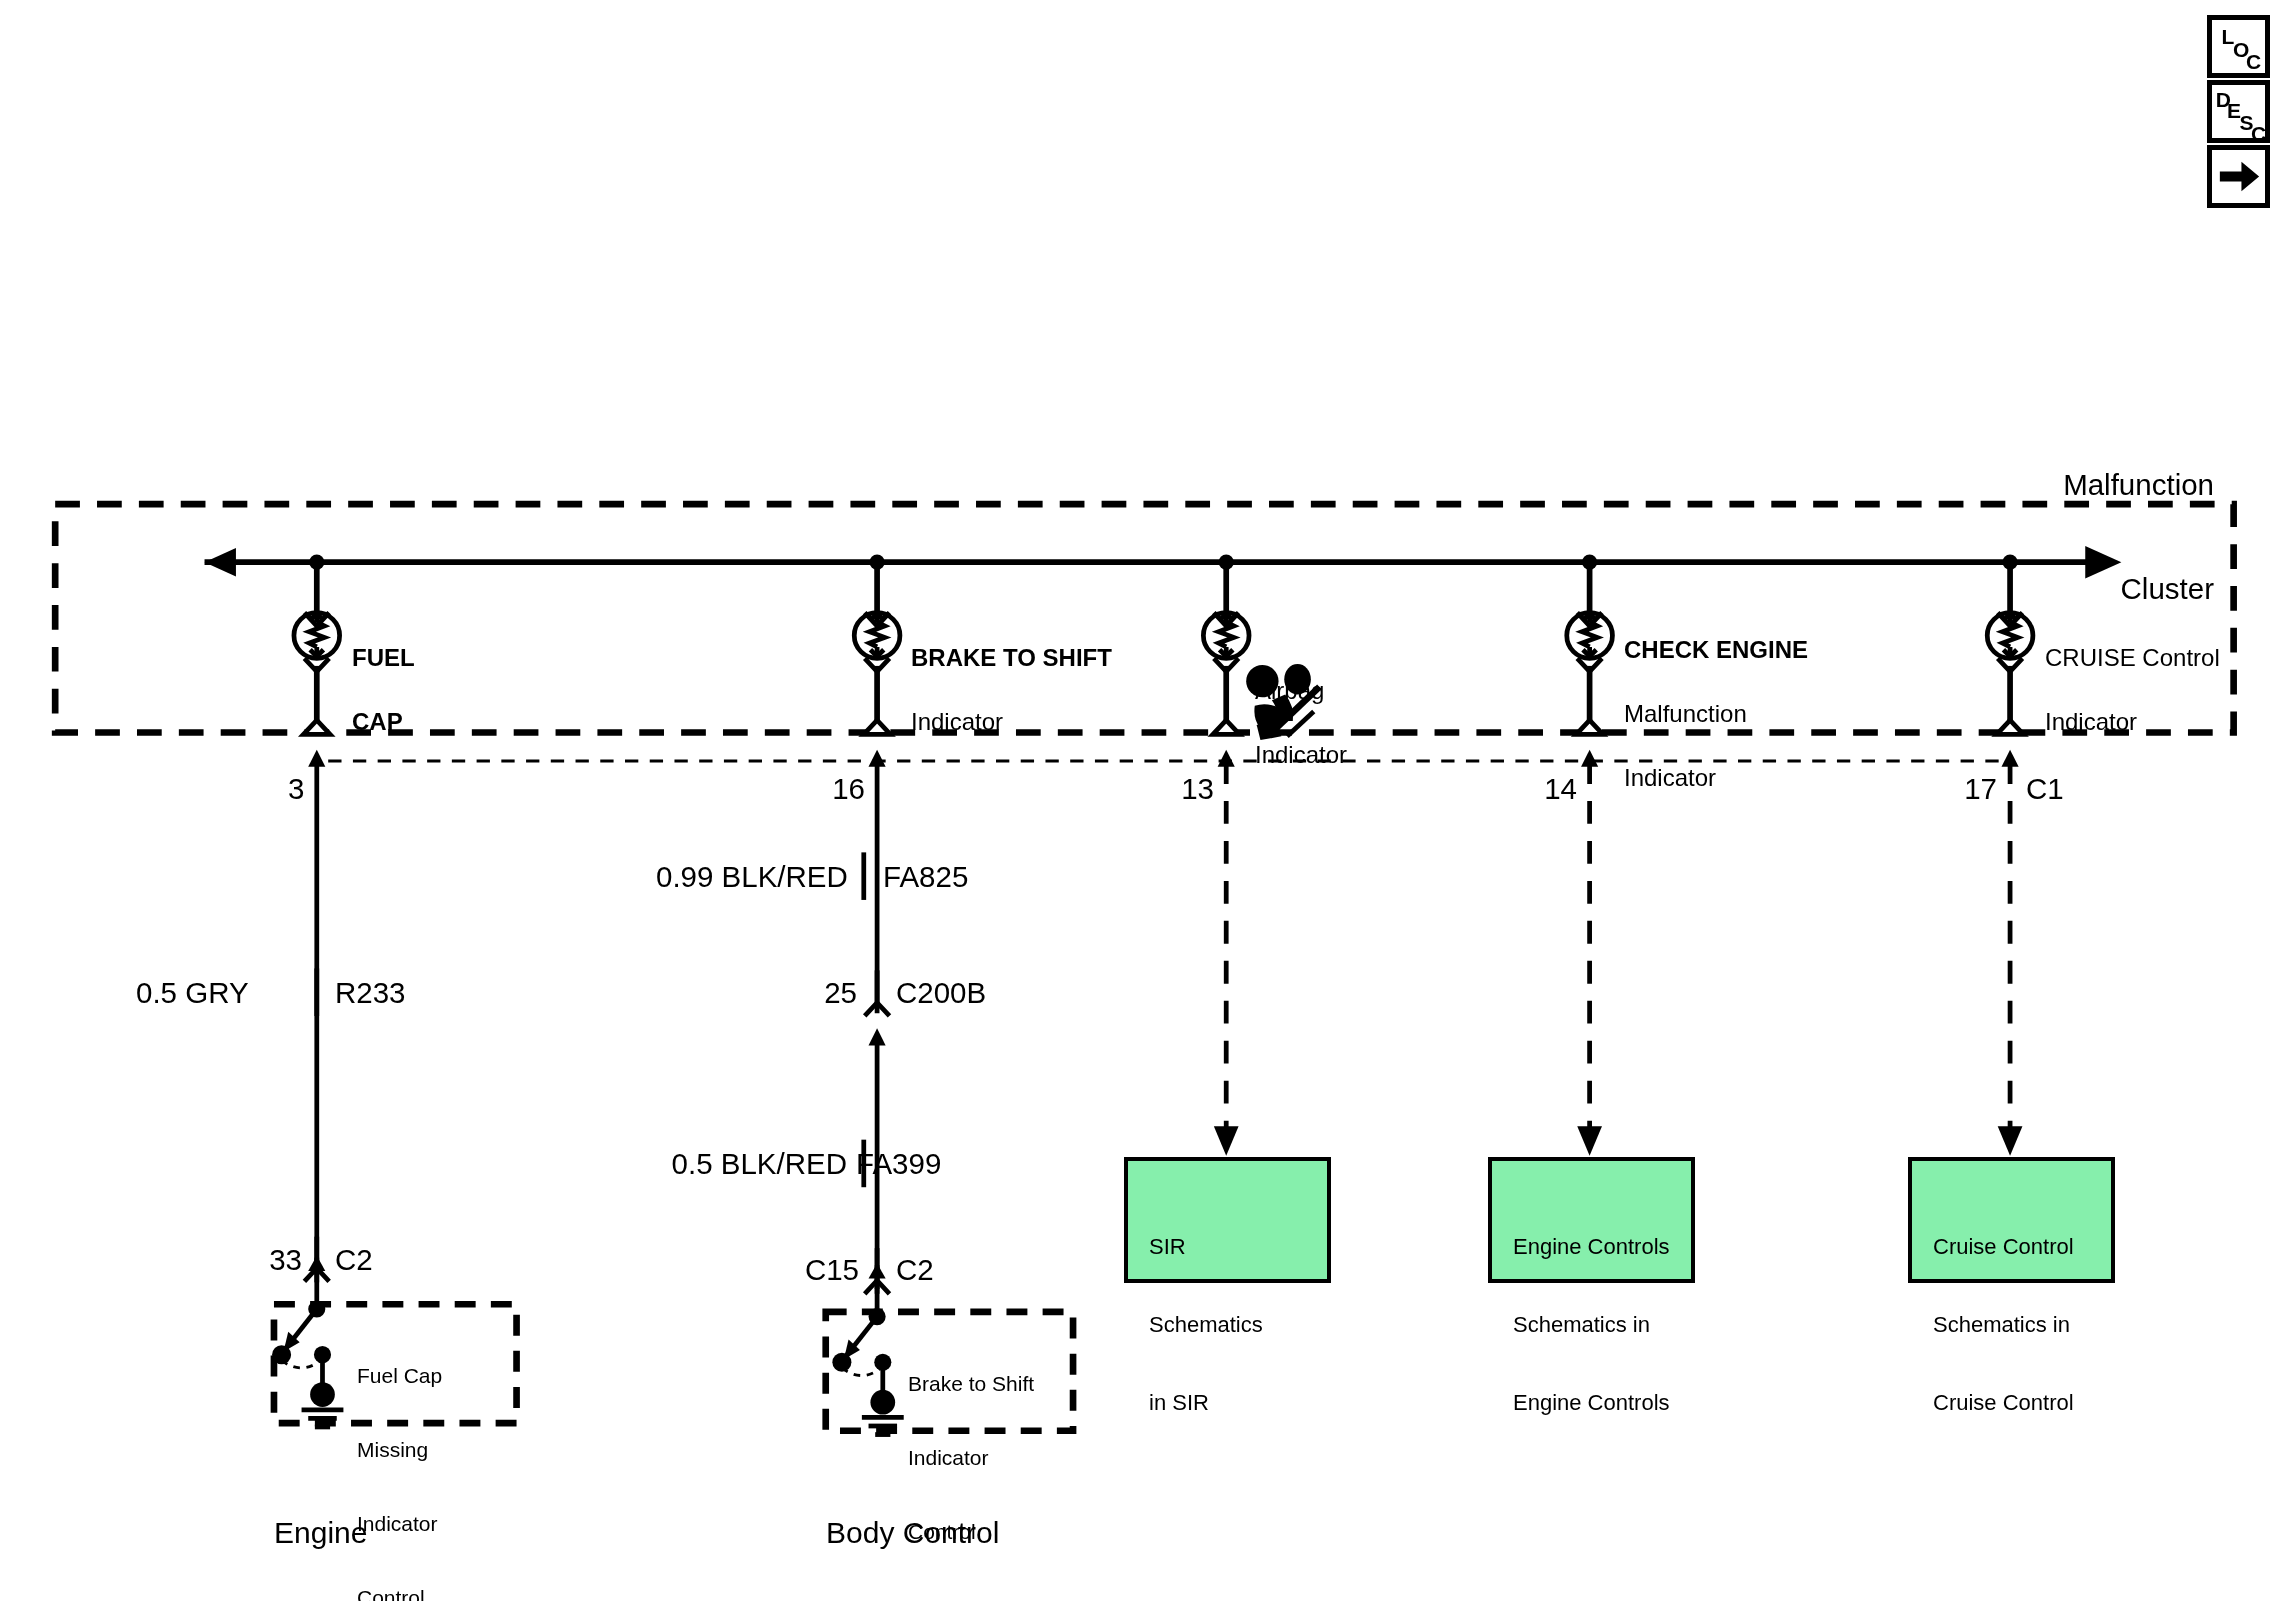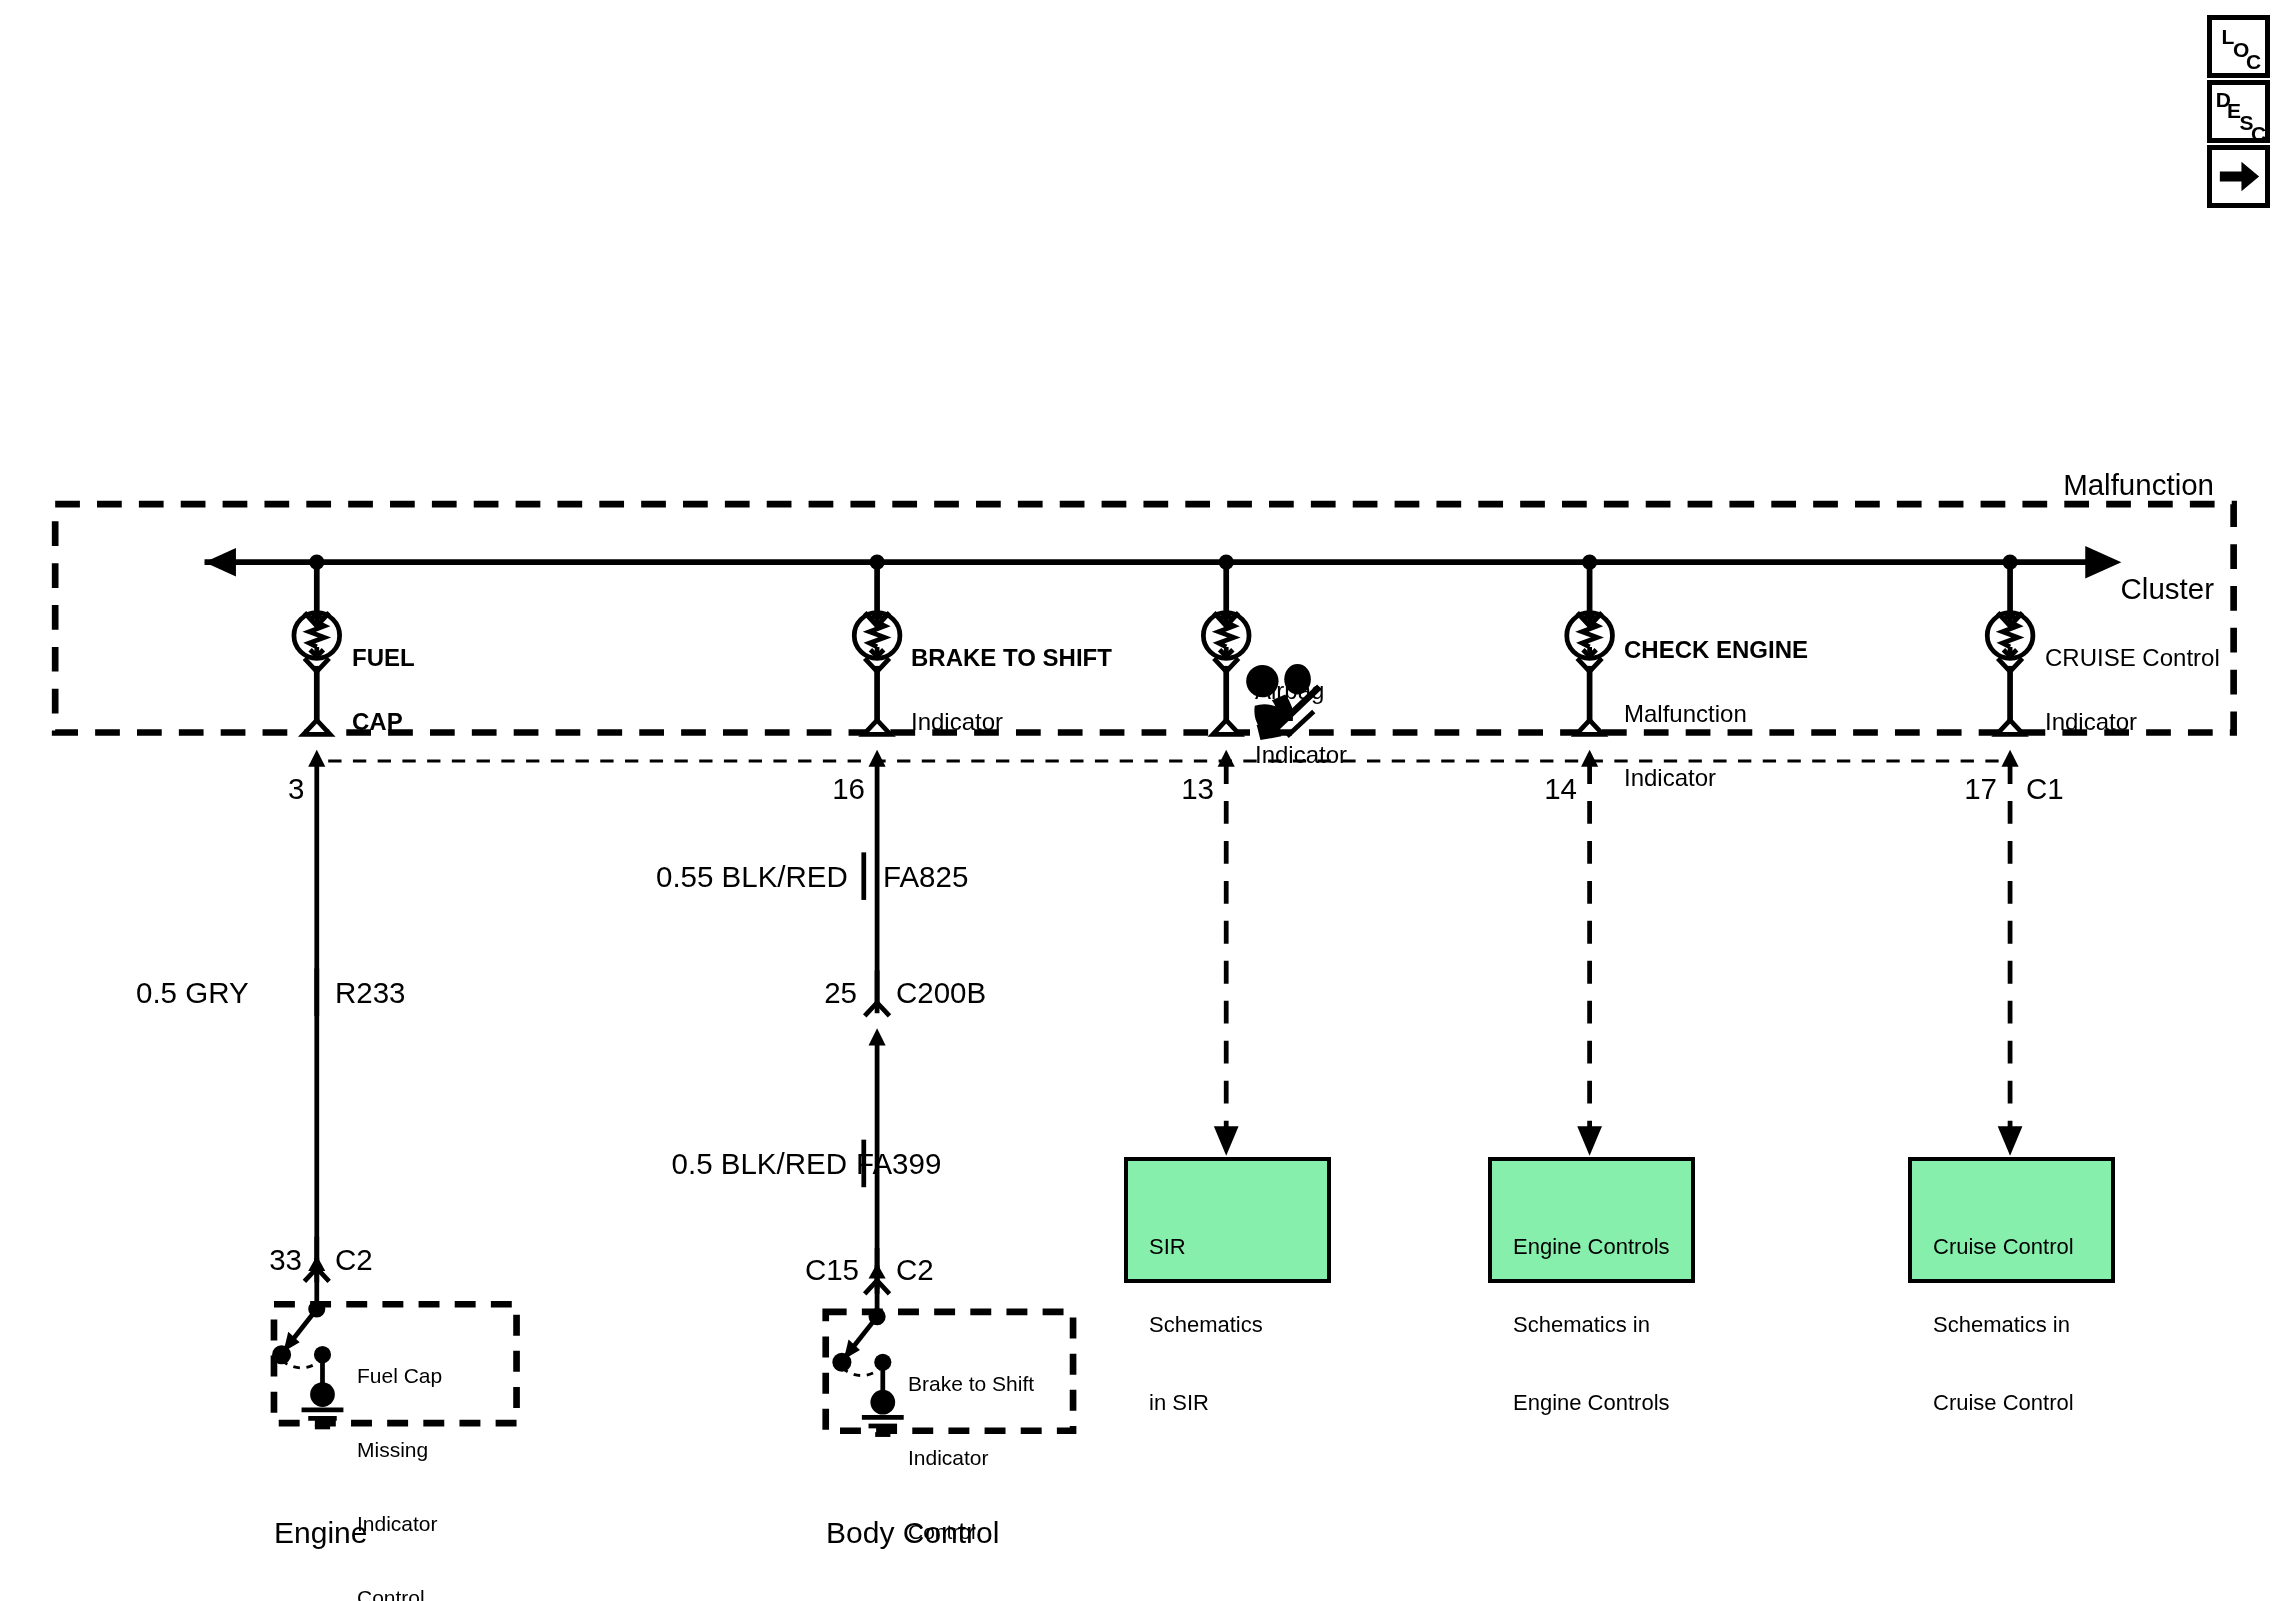--- a/index.html
+++ b/index.html
@@ -283,21 +283,21 @@
   <div class="t-lbl-reg">Indicator</div>
 </div>
 
 <div class="txt t-pin" style="left:276px; top:772px; text-align:right; width:28.5px;">3</div>
 <div class="txt t-pin" style="left:823px; top:772px; text-align:right; width:42px;">16</div>
 <div class="txt t-pin" style="left:1172px; top:772px; text-align:right; width:42px;">13</div>
 <div class="txt t-pin" style="left:1535px; top:772px; text-align:right; width:42px;">14</div>
 <div class="txt t-pin" style="left:1955px; top:772px; text-align:right; width:42px;">17</div>
 <div class="txt t-pin" style="left:2026px; top:772px;">C1</div>
 
-<div class="txt t-wire" style="left:656px; top:860px; text-align:right; width:190px;">0.55 BLK/RED</div>
+<div class="txt t-wire" style="left:656px; top:860px; text-align:right; width:190px;">0.99 BLK/RED</div>
 <div class="txt t-wire" style="left:883px; top:860px;">FA825</div>
 
 <div class="txt t-wire" style="left:136px; top:976px; text-align:left; width:176px;">0.5 GRY</div>
 <div class="txt t-wire" style="left:335px; top:976px;">R233</div>
 
 <div class="txt t-wire" style="left:789px; top:976px; text-align:right; width:68px;">25</div>
 <div class="txt t-wire" style="left:896px; top:976px;">C200B</div>
 
 <div class="txt t-wire" style="left:666px; top:1147px; text-align:right; width:181px;">0.5 BLK/RED</div>
 <div class="txt t-wire" style="left:840px; top:1147px;margin-left:16px;">FA399</div>

